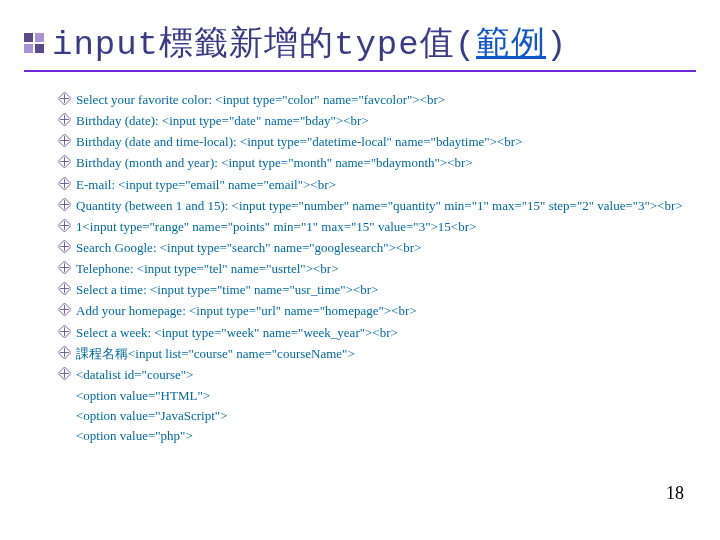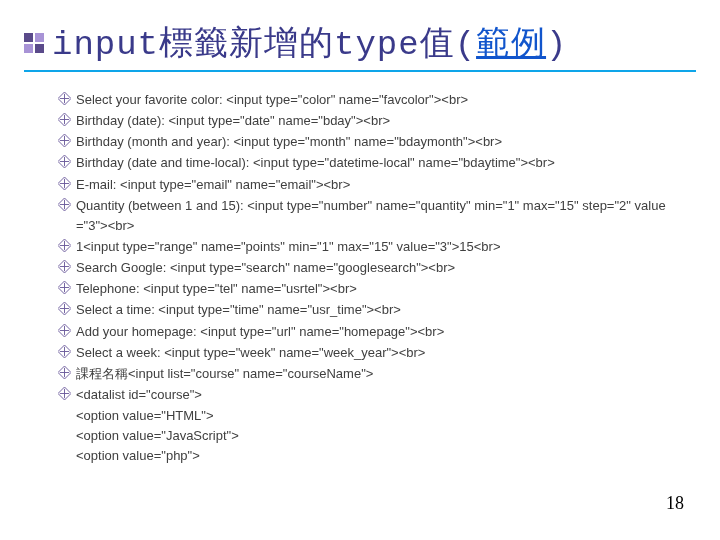--- a/index.html
+++ b/index.html
@@ -13,21 +13,21 @@
   }
   .slide {
     width: 720px;
     height: 540px;
     padding: 20px 24px 0 24px;
     position: relative;
   }
   .title-row {
     display: flex;
     align-items: center;
-    border-bottom: 2px solid #0ea5e9;
+    border-bottom: 2px solid #6d28d9;
     padding-bottom: 4px;
     margin-bottom: 18px;
   }
   .title-icon {
     width: 20px;
     height: 20px;
     margin-right: 8px;
     flex-shrink: 0;
     background:
       linear-gradient(#5a4a8a,#5a4a8a) 0 0/9px 9px no-repeat,
@@ -40,23 +40,23 @@
     font-size: 34px;
     letter-spacing: 1px;
     color: #3a3a8a;
   }
   .title-link {
     color: #1155cc;
     text-decoration: underline;
   }
   .content {
     padding-left: 28px;
-    font-family: Liberation Sans, sans-serif;
+    font-family: Liberation Serif, serif;
     font-size: 13px;
-    color: #404040;
+    color: #0369a1;
     line-height: 1.55;
   }
   .row {
     display: flex;
     align-items: flex-start;
     margin-bottom: 1px;
   }
   .bullet {
     flex-shrink: 0;
     width: 24px;
@@ -71,21 +71,21 @@
     word-break: break-all;
   }
   .indent {
     padding-left: 24px;
     white-space: pre-wrap;
     word-break: break-all;
   }
   .page-num {
     position: absolute;
     right: 36px;
-    bottom: 26px;
+    bottom: 36px;
     font-family: "Times New Roman", serif;
     font-size: 18px;
     color: #000;
   }
 </style>
 </head>
 <body>
 
 <div class="slide">
 
@@ -133,36 +133,36 @@
             <g fill="none" stroke="#6a5a9a" stroke-width="1">
               <line x1="7" y1="0" x2="14" y2="7"></line>
               <line x1="14" y1="7" x2="7" y2="14"></line>
               <line x1="7" y1="14" x2="0" y2="7"></line>
               <line x1="0" y1="7" x2="7" y2="0"></line>
               <line x1="7" y1="2" x2="7" y2="12"></line>
               <line x1="2" y1="7" x2="12" y2="7"></line>
             </g>
           </svg>
         </span>
+        <span class="txt">Birthday (date and time-local): &lt;input type="datetime-local" name="bdaytime"&gt;&lt;br&gt;</span>
+      </div>
+      <div class="row">
+        <span class="bullet">
+          <svg width="13" height="13" viewBox="0 0 14 14">
+            <g fill="none" stroke="#6a5a9a" stroke-width="1">
+              <line x1="7" y1="0" x2="14" y2="7"></line>
+              <line x1="14" y1="7" x2="7" y2="14"></line>
+              <line x1="7" y1="14" x2="0" y2="7"></line>
+              <line x1="0" y1="7" x2="7" y2="0"></line>
+              <line x1="7" y1="2" x2="7" y2="12"></line>
+              <line x1="2" y1="7" x2="12" y2="7"></line>
+            </g>
+          </svg>
+        </span>
         <span class="txt">Birthday (month and year): &lt;input type="month" name="bdaymonth"&gt;&lt;br&gt;</span>
-      </div>
-      <div class="row">
-        <span class="bullet">
-          <svg width="13" height="13" viewBox="0 0 14 14">
-            <g fill="none" stroke="#6a5a9a" stroke-width="1">
-              <line x1="7" y1="0" x2="14" y2="7"></line>
-              <line x1="14" y1="7" x2="7" y2="14"></line>
-              <line x1="7" y1="14" x2="0" y2="7"></line>
-              <line x1="0" y1="7" x2="7" y2="0"></line>
-              <line x1="7" y1="2" x2="7" y2="12"></line>
-              <line x1="2" y1="7" x2="12" y2="7"></line>
-            </g>
-          </svg>
-        </span>
-        <span class="txt">Birthday (date and time-local): &lt;input type="datetime-local" name="bdaytime"&gt;&lt;br&gt;</span>
       </div>
       <div class="row">
         <span class="bullet">
           <svg width="13" height="13" viewBox="0 0 14 14">
             <g fill="none" stroke="#6a5a9a" stroke-width="1">
               <line x1="7" y1="0" x2="14" y2="7"></line>
               <line x1="14" y1="7" x2="7" y2="14"></line>
               <line x1="7" y1="14" x2="0" y2="7"></line>
               <line x1="0" y1="7" x2="7" y2="0"></line>
               <line x1="7" y1="2" x2="7" y2="12"></line>

